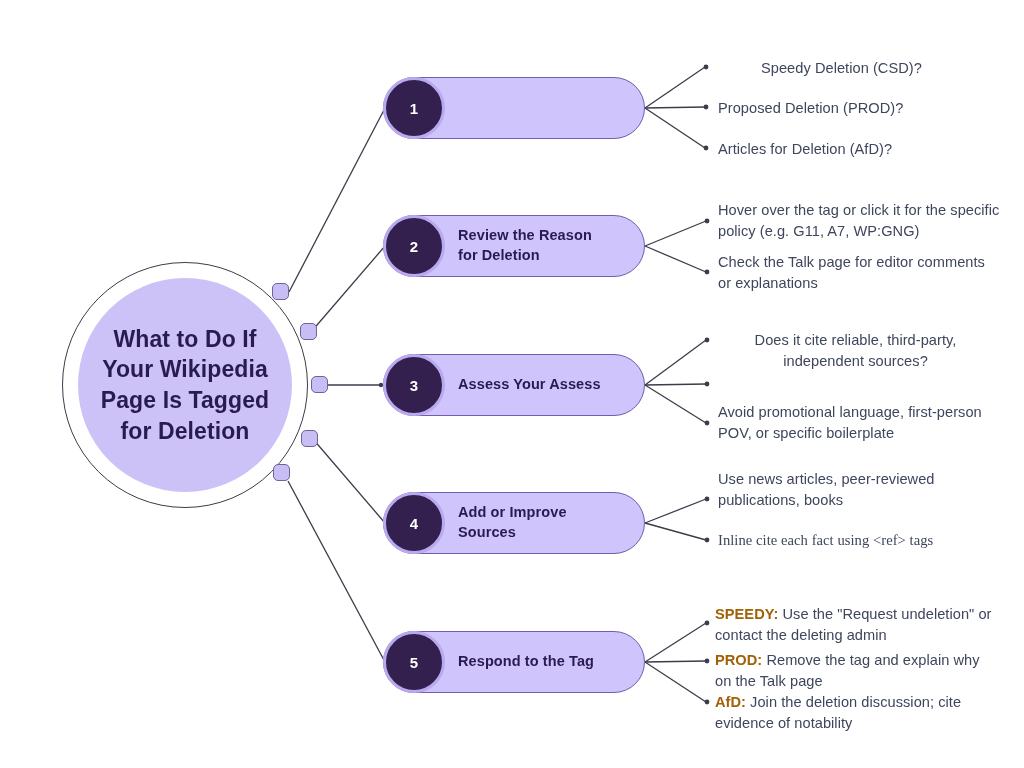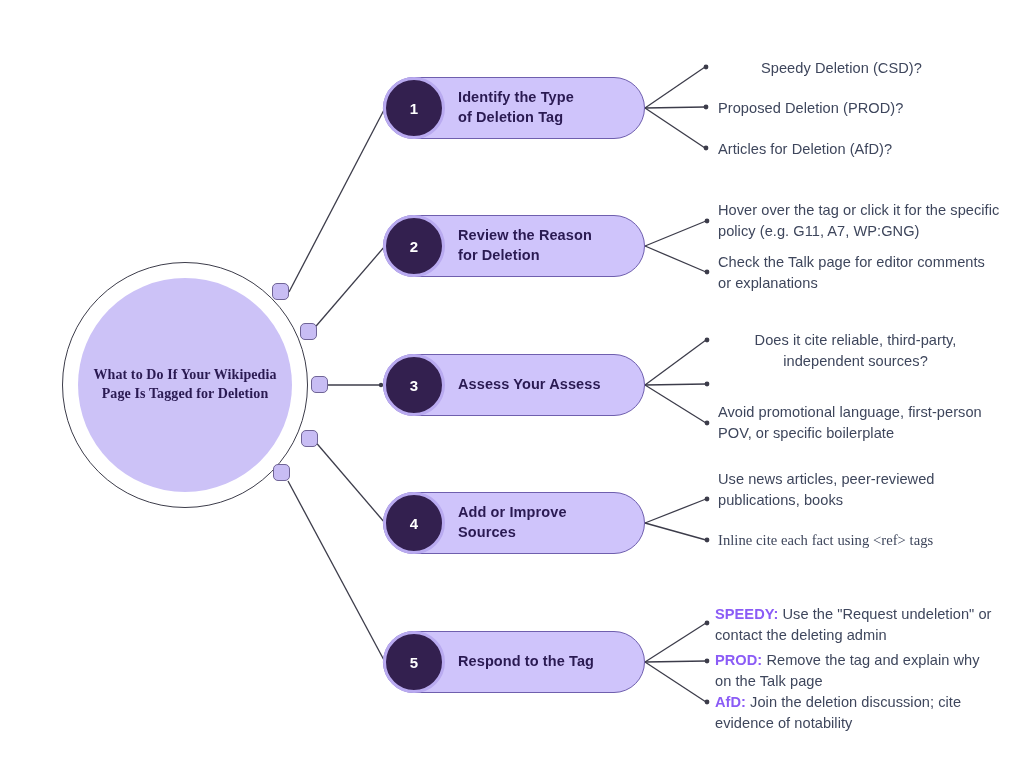--- a/index.html
+++ b/index.html
@@ -52,27 +52,26 @@
     position: absolute;
     left: 78px;
     top: 278px;
     width: 214px;
     height: 214px;
     display: flex;
     align-items: center;
     justify-content: center;
     text-align: center;
     color: #2a1a52;
-    font-size: 14px;
+    font-size: 23px;
     font-weight: bold;
     line-height: 1.33;
     letter-spacing: 0.1px;
     padding: 0 14px;
     box-sizing: border-box;
-    font-family: Liberation Serif, serif;
   }
 
   
   .knob {
     position: absolute;
     width: 17px;
     height: 17px;
     border-radius: 5px;
     background: #c8bdf4;
     border: 1.3px solid #6f6496;
@@ -128,21 +127,21 @@
 
   
   .leaf {
     position: absolute;
     color: #3e465c;
     font-size: 14.6px;
     line-height: 1.43;
     letter-spacing: 0.05px;
   }
   .leaf b {
-    color: #8b5cf6;
+    color: #a16207;
     font-weight: bold;
   }
 </style>
 </head>
 <body>
 
 <div id="canvas">
 
   <svg id="wires" viewBox="0 0 1024 768" xmlns="http://www.w3.org/2000/svg">
     <g stroke="#3c3c4a" stroke-width="1.3" fill="none">
@@ -223,24 +222,20 @@
   <div class="hub-label">What to Do If Your Wikipedia Page Is Tagged for Deletion</div>
 
   <div class="knob" style="left:272px; top:283px;"></div>
   <div class="knob" style="left:300px; top:323px;"></div>
   <div class="knob" style="left:311px; top:376px;"></div>
   <div class="knob" style="left:301px; top:430px;"></div>
   <div class="knob" style="left:273px; top:464px;"></div>
 
   <div class="pill" style="left:383px; top:77px; width:262px;">
     <div class="badge">1</div>
-    <div class="pill-label justify">
-      <span class="ln1">Identify the Type</span>
-      <span>of Deletion Tag</span>
-    </div>
   </div>
   <div class="leaf" style="left:718px; top:58px; width:300px;margin-left:43px;">Speedy Deletion (CSD)?</div>
   <div class="leaf" style="left:718px; top:139px; width:300px;">Articles for Deletion (AfD)?</div>
   <div class="leaf" style="left:718px; top:98px; width:300px;">Proposed Deletion (PROD)?</div>
 
   <div class="pill" style="left:383px; top:215px; width:262px;">
     <div class="badge">2</div>
     <div class="pill-label">
       <span>Review the Reason</span><br>
       <span>for Deletion</span>

